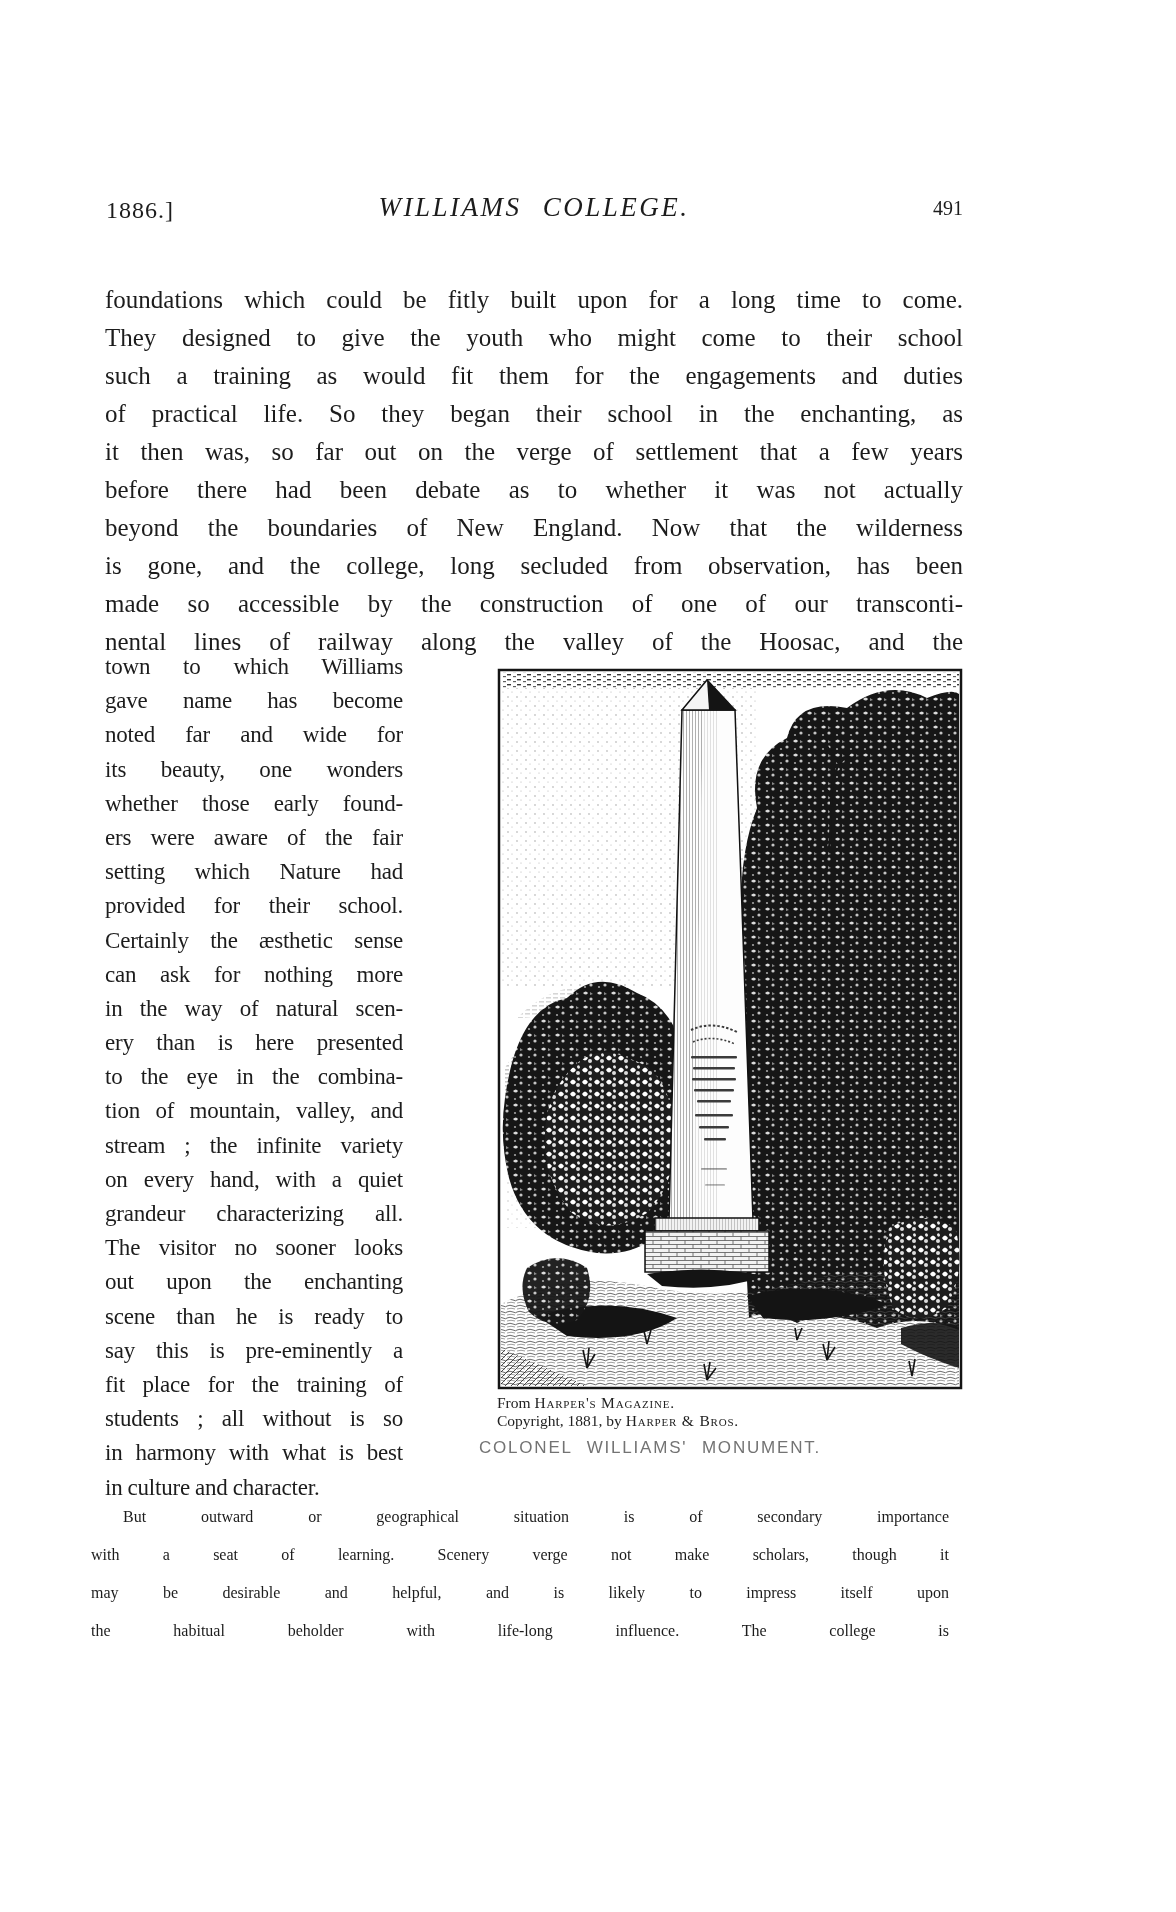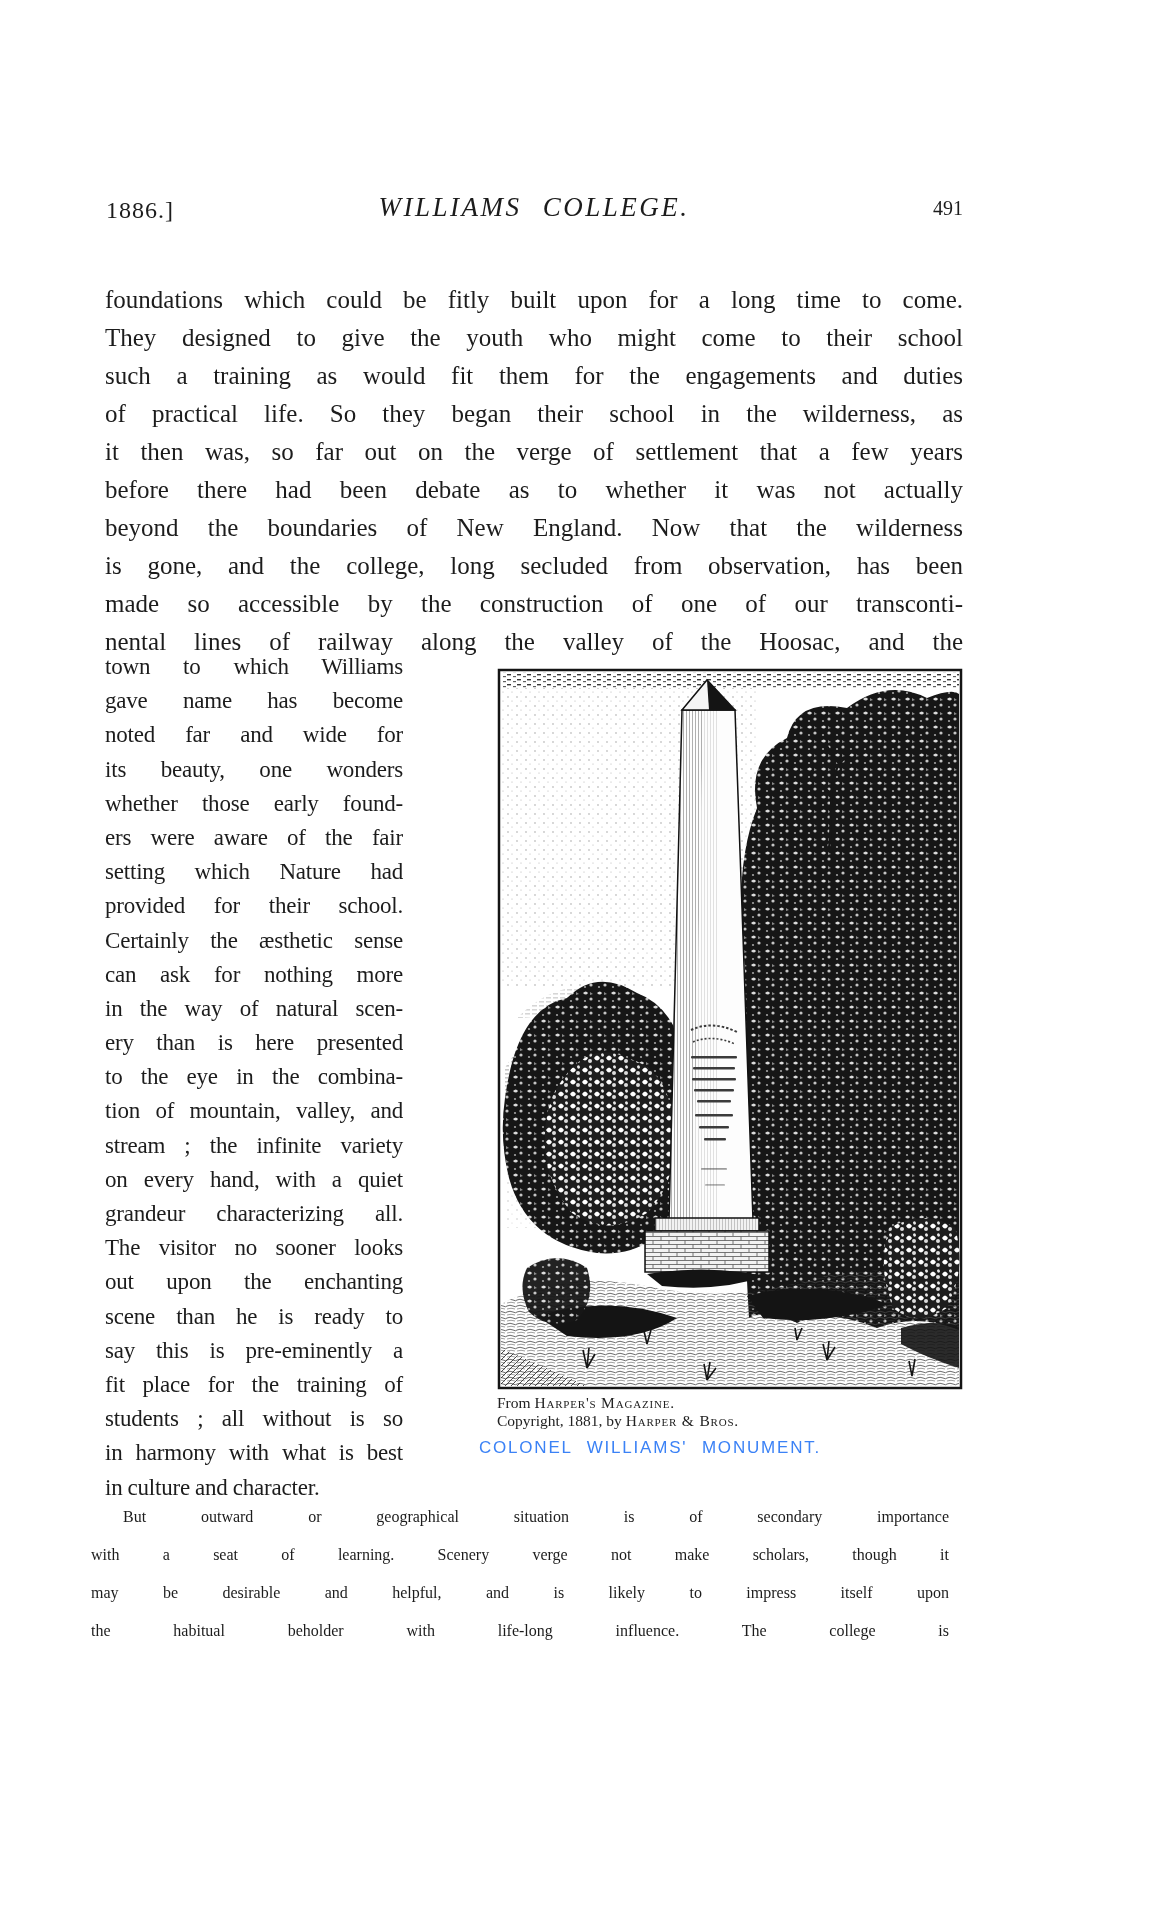--- a/index.html
+++ b/index.html
@@ -22,36 +22,36 @@
   .p2{position:absolute;left:91px;top:1498px;width:858px;font-size:16px;}
   .p2 .ln{height:38px;line-height:38px;text-align:justify;text-align-last:justify;}
   .p2 .ln.indent{text-indent:32px;}
   
   .fig{position:absolute;left:497px;top:668px;}
   .figcap{position:absolute;left:497px;top:1394px;width:466px;display:flex;
     justify-content:space-between;font-size:15.5px;color:#222;flex-direction:column;}
   .sc{font-variant:small-caps;letter-spacing:0.8px;}
   .figtitle{position:absolute;left:450px;top:1438px;width:400px;text-align:center;
     font-family:"Liberation Sans", sans-serif;font-size:17px;letter-spacing:1.8px;
-    word-spacing:8px;color:#3b82f6;}
+    word-spacing:8px;color:#737373;}
 </style>
 </head>
 <body>
 
 <div class="page">
 
   <div class="hdr-left">1886.]</div>
   <div class="hdr-title">WILLIAMS COLLEGE.</div>
   <div class="hdr-right">491</div>
 
   <div class="p1">
     <div class="ln">foundations which could be fitly built upon for a long time to come.</div>
     <div class="ln">They designed to give the youth who might come to their school</div>
     <div class="ln">such a training as would fit them for the engagements and duties</div>
-    <div class="ln">of practical life. So they began their school in the wilderness, as</div>
+    <div class="ln">of practical life. So they began their school in the enchanting, as</div>
     <div class="ln">it then was, so far out on the verge of settlement that a few years</div>
     <div class="ln">before there had been debate as to whether it was not actually</div>
     <div class="ln">beyond the boundaries of New England. Now that the wilderness</div>
     <div class="ln">is gone, and the college, long secluded from observation, has been</div>
     <div class="ln">made so accessible by the construction of one of our transconti-</div>
     <div class="ln">nental lines of railway along the valley of the Hoosac, and the</div>
   </div>
 
   <div class="lcol">
     <div class="ln">town to which Williams</div>

